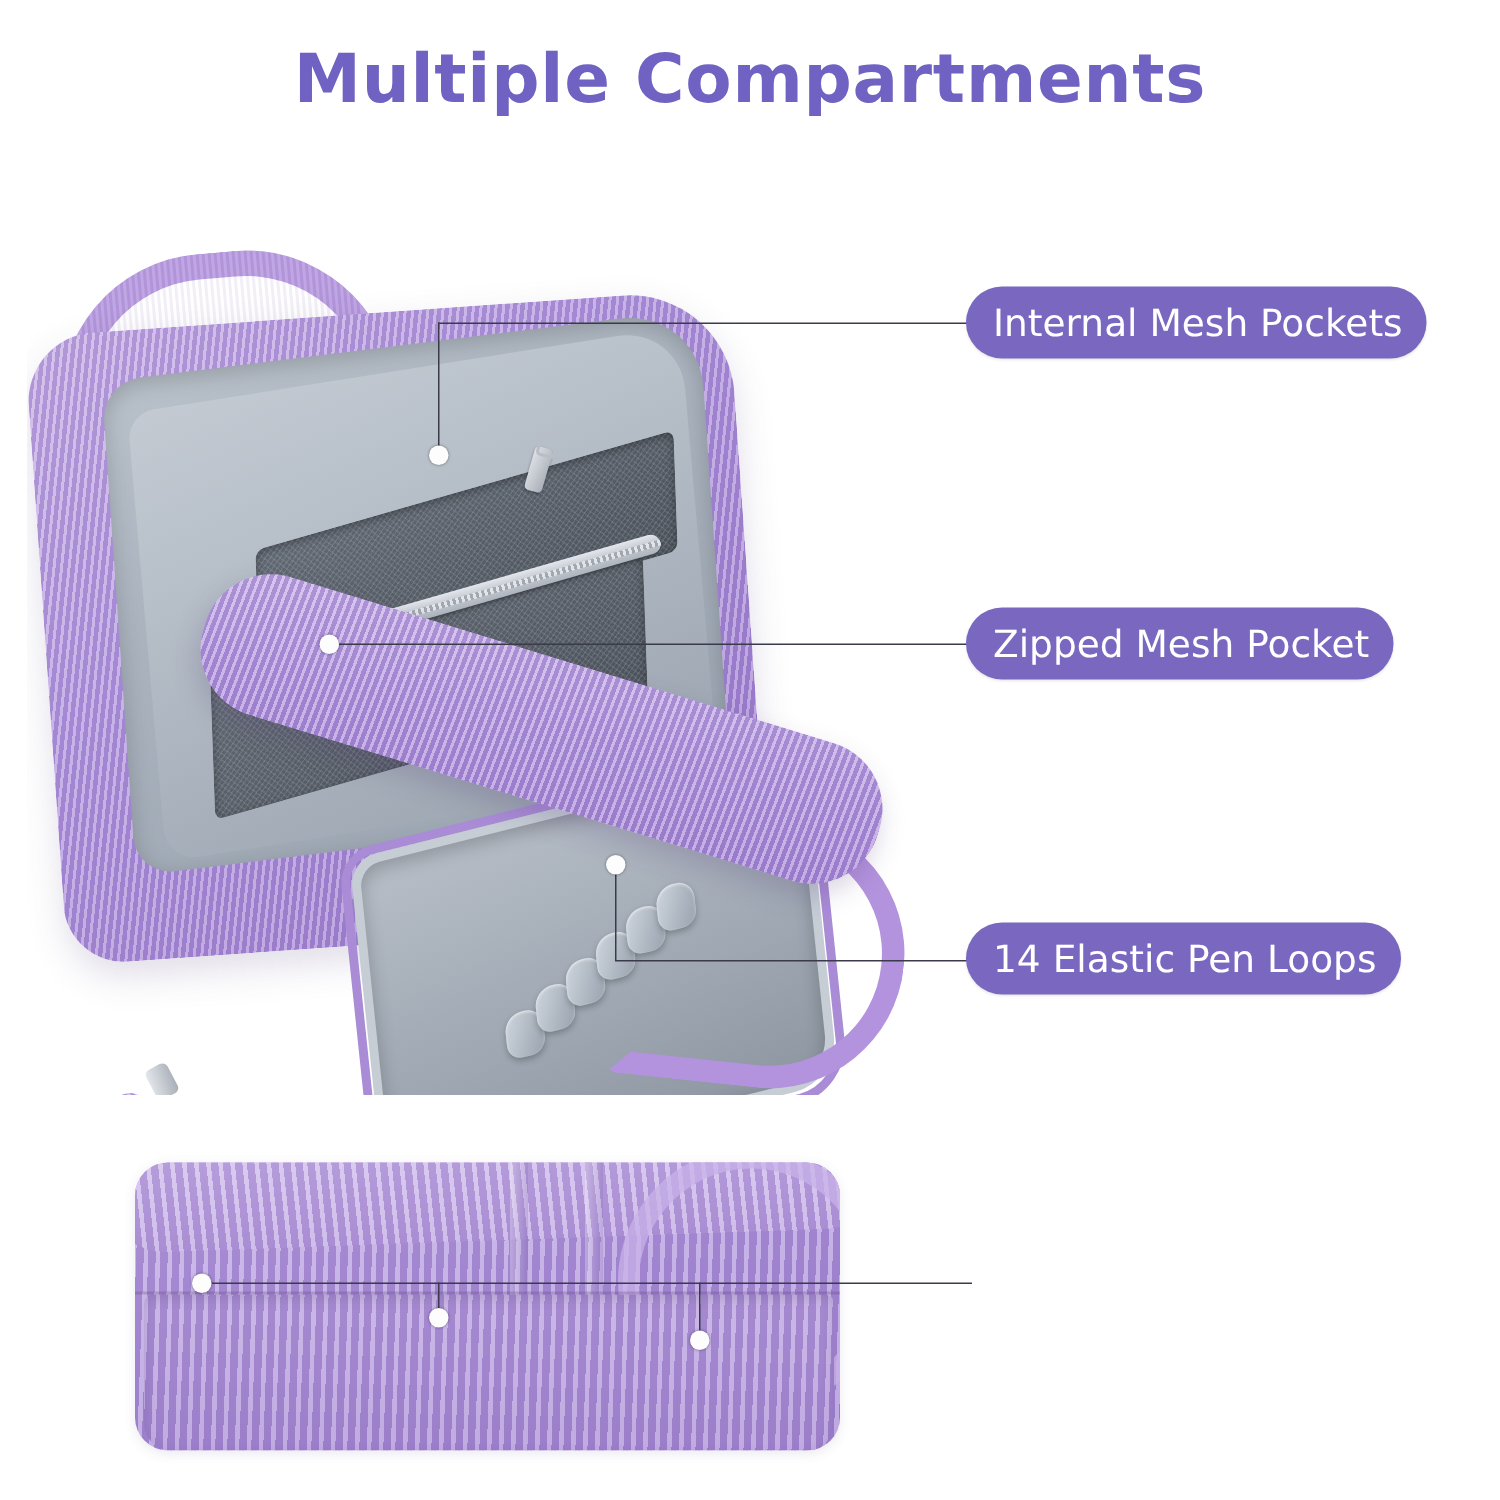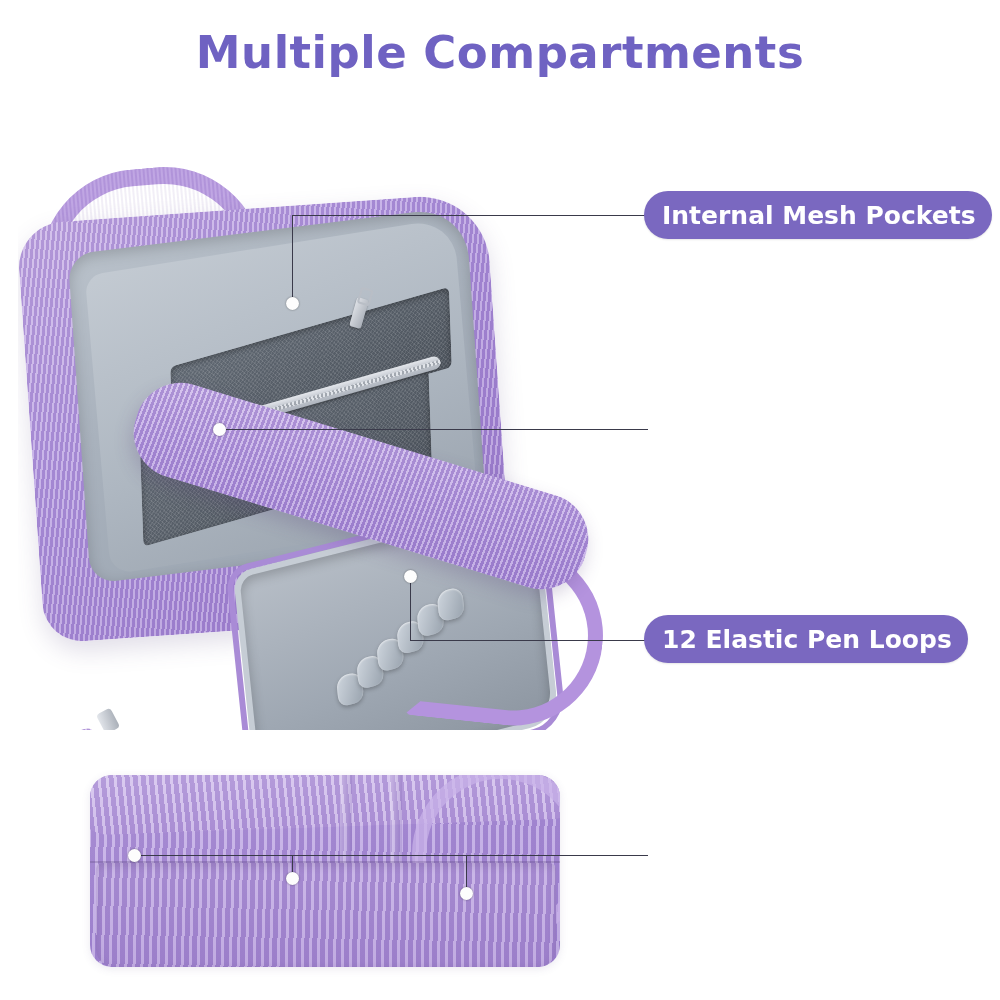--- a/index.html
+++ b/index.html
@@ -27,21 +27,21 @@
   
   .badge{
     position:absolute;
     display:flex;align-items:center;
     height:48px;
     padding:0 16px 0 18px;
     border-radius:26px;
     background:#7A68C0;
     color:#ffffff;
     font-size:25px;
-    font-weight:700;
+    font-weight:400;
     white-space:nowrap;
     box-shadow:0 1px 2px rgba(0,0,0,.10);
     font-family:"DejaVu Sans", sans-serif;
   }
   .b1{left:644px;top:191px;}
   .b2{left:644px;top:405px;}
   .b3{left:644px;top:615px;}
   .b4{left:644px;top:826px;}
 
   
@@ -330,17 +330,20 @@
   <div class="leader lead-h" style="left:134px;top:855px;width:514px;"></div>
   <div class="leader lead-v" style="left:292px;top:855px;height:23px;"></div>
   <div class="leader lead-v" style="left:466px;top:855px;height:38px;"></div>
   <div class="dot" style="left:128px;top:849px;"></div>
   <div class="dot" style="left:286px;top:872px;"></div>
   <div class="dot" style="left:460px;top:887px;"></div>
 
   <div class="badge b1">
     <span>Internal  Mesh Pockets</span>
   </div>
+  <div class="badge b2">
+    <span>Zipped Mesh Pocket</span>
+  </div>
   <div class="badge b3">
-    <span>12 Elastic Pen Loops</span>
+    <span>14 Elastic Pen Loops</span>
   </div>
 
 </div>
 
 </body></html>

